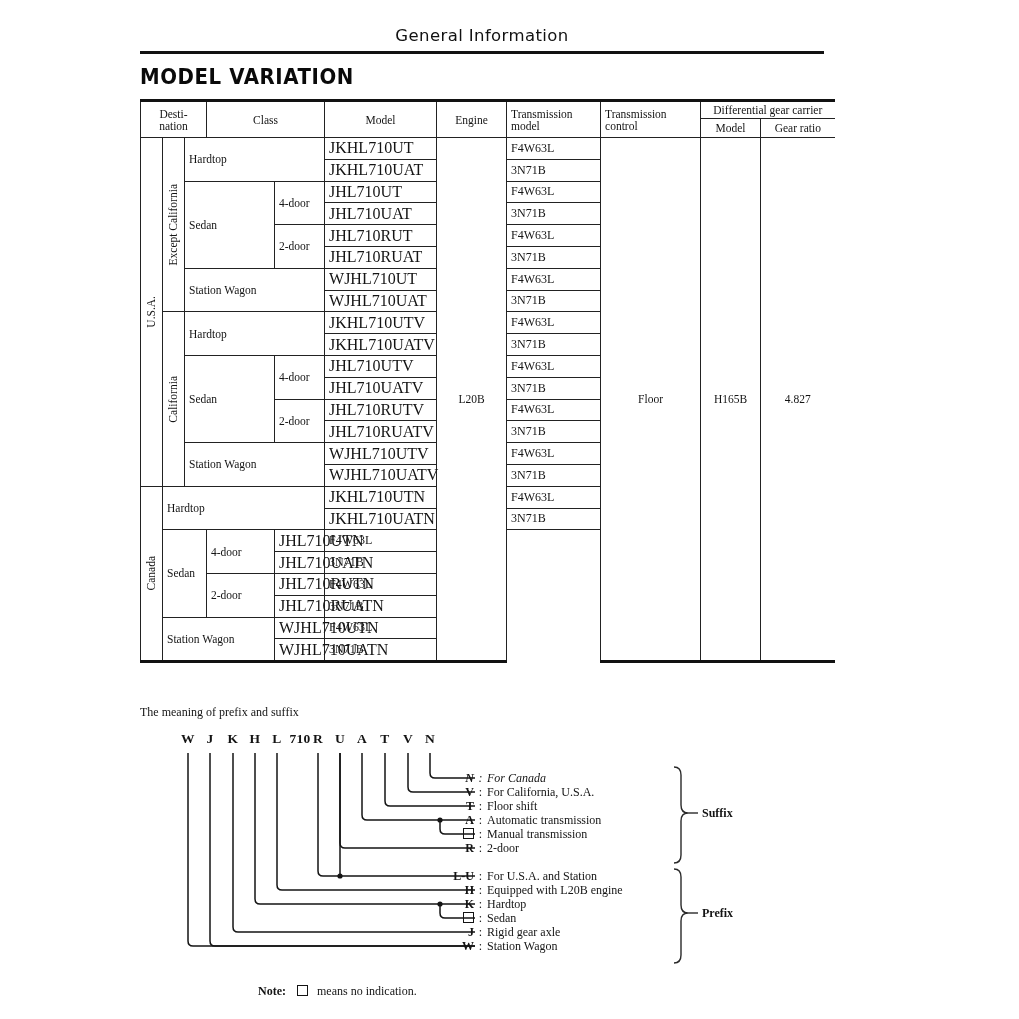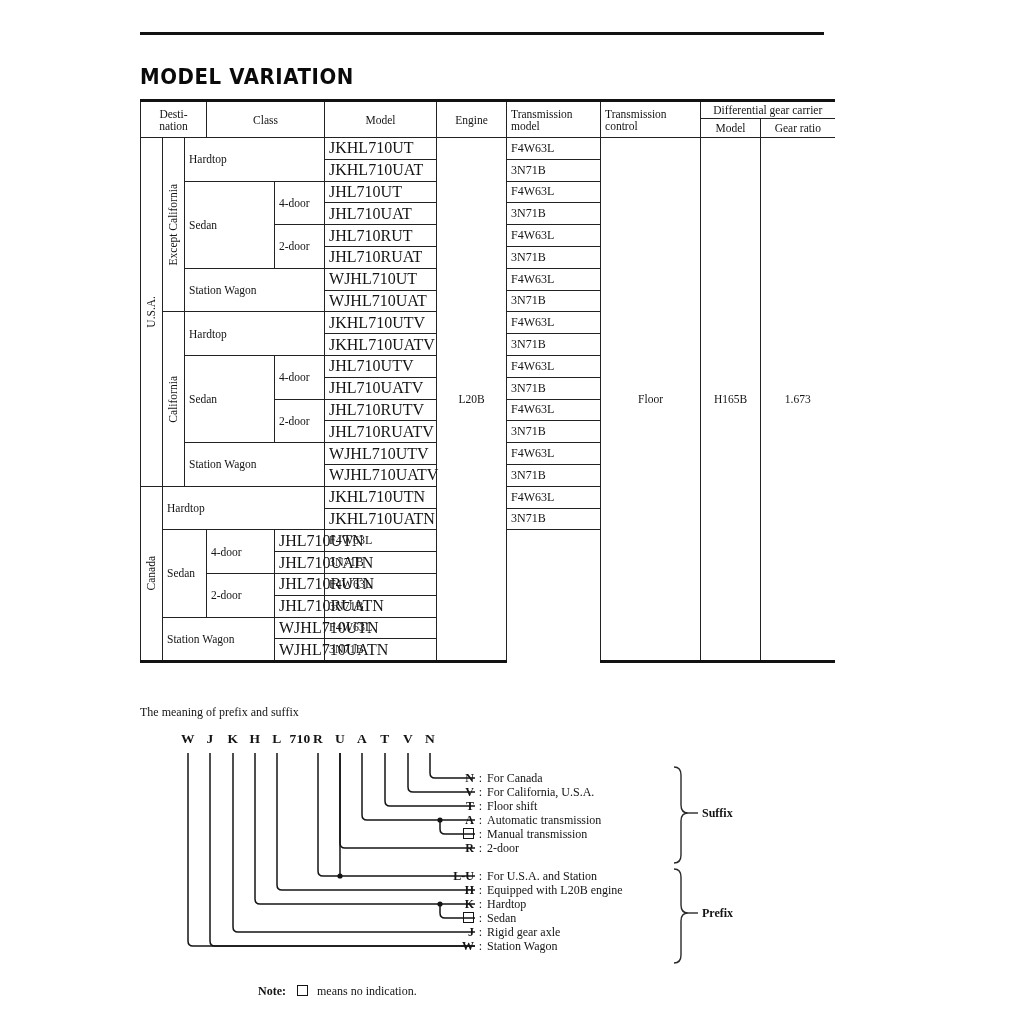--- a/index.html
+++ b/index.html
@@ -167,20 +167,21 @@
     top: 279px;
     font-size: 12px;
     white-space: nowrap;
   }
   #ps-note .nt-lab { font-weight: bold; }
 </style>
 </head>
 <body>
 
 <div id="page-header">
+  <div class="hdr-title">General Information</div>
   <div class="hdr-rule"></div>
 </div>
 
 <div id="section-title">MODEL VARIATION</div>
 
 <table id="variation-table">
   <colgroup>
     <col style="width:22px">
       <col style="width:22px">
       <col style="width:22px">
@@ -228,21 +229,21 @@
           <div class="vert-wrap" style="height: 166.4px;">
             <span class="vert">Except California</span>
           </div>
         </td>
         <td class="lft class-cell" rowspan="2" colspan="3"><span>Hardtop</span></td>
         <td class="lft model-cell row-cell"><span>JKHL710UT</span></td>
         <td class="ctr t-bot" rowspan="24"><span>L20B</span></td>
         <td class="lft trans-cell row-cell"><span>F4W63L</span></td>
         <td class="ctr t-bot" rowspan="24"><span>Floor</span></td>
         <td class="ctr t-bot" rowspan="24"><span>H165B</span></td>
-        <td class="ctr t-bot no-r" rowspan="24"><span>1.673</span></td>
+        <td class="ctr t-bot no-r" rowspan="24"><span>4.827</span></td>
       </tr>
       <tr>
         <td class="lft model-cell row-cell"><span>JKHL710UAT</span></td>
         <td class="lft trans-cell row-cell"><span>3N71B</span></td>
       </tr>
       <tr>
         <td class="lft class-cell" rowspan="4" colspan="2"><span>Sedan</span></td>
         <td class="lft door-cell" rowspan="2"><span>4-door</span></td>
         <td class="lft model-cell row-cell"><span>JHL710UT</span></td>
         <td class="lft trans-cell row-cell"><span>F4W63L</span></td>
@@ -413,21 +414,21 @@
 
     <g fill="none" stroke="#2a2a2a" stroke-width="1.4">
       <path d="M534,62 Q541,62 541,70 L541,100 Q541,108 548,108 Q541,108 541,116 L541,150 Q541,158 534,158"></path>
       <path d="M534,164 Q541,164 541,172 L541,200 Q541,208 548,208 Q541,208 541,216 L541,250 Q541,258 534,258"></path>
     </g>
     <path d="M548,108 L558,108" stroke="#2a2a2a" stroke-width="1.4" fill="none"></path>
     <path d="M548,208 L558,208" stroke="#2a2a2a" stroke-width="1.4" fill="none"></path>
   </svg>
 
   <div id="legend-list">
-      <div class="legend-row" style="left: 300px; top: 66px;"><span class="lg-code">N</span><span class="lg-colon">:</span><span class="lg-text">For Canada</span></div>
+      <div class="legend-row" style="left: 300px; top: 66px; font-style: italic;"><span class="lg-code">N</span><span class="lg-colon">:</span><span class="lg-text">For Canada</span></div>
       <div class="legend-row" style="left: 300px; top: 80px;"><span class="lg-code">V</span><span class="lg-colon">:</span><span class="lg-text">For California, U.S.A.</span></div>
       <div class="legend-row" style="left: 300px; top: 94px;"><span class="lg-code">T</span><span class="lg-colon">:</span><span class="lg-text">Floor shift</span></div>
       <div class="legend-row" style="left: 300px; top: 108px;"><span class="lg-code">A</span><span class="lg-colon">:</span><span class="lg-text">Automatic transmission</span></div>
       <div class="legend-row" style="left: 300px; top: 122px;"><span class="lg-code"><span class="box-glyph"></span></span><span class="lg-colon">:</span><span class="lg-text">Manual transmission</span></div>
       <div class="legend-row" style="left: 300px; top: 136px;"><span class="lg-code">R</span><span class="lg-colon">:</span><span class="lg-text">2-door</span></div>
       <div class="legend-row" style="left: 300px; top: 164px;"><span class="lg-code">L-U</span><span class="lg-colon">:</span><span class="lg-text">For U.S.A. and Station</span></div>
       <div class="legend-row" style="left: 300px; top: 178px;"><span class="lg-code">H</span><span class="lg-colon">:</span><span class="lg-text">Equipped with L20B engine</span></div>
       <div class="legend-row" style="left: 300px; top: 192px;"><span class="lg-code">K</span><span class="lg-colon">:</span><span class="lg-text">Hardtop</span></div>
       <div class="legend-row" style="left: 300px; top: 206px;"><span class="lg-code"><span class="box-glyph"></span></span><span class="lg-colon">:</span><span class="lg-text">Sedan</span></div>
       <div class="legend-row" style="left: 300px; top: 220px;"><span class="lg-code">J</span><span class="lg-colon">:</span><span class="lg-text">Rigid gear axle</span></div>

